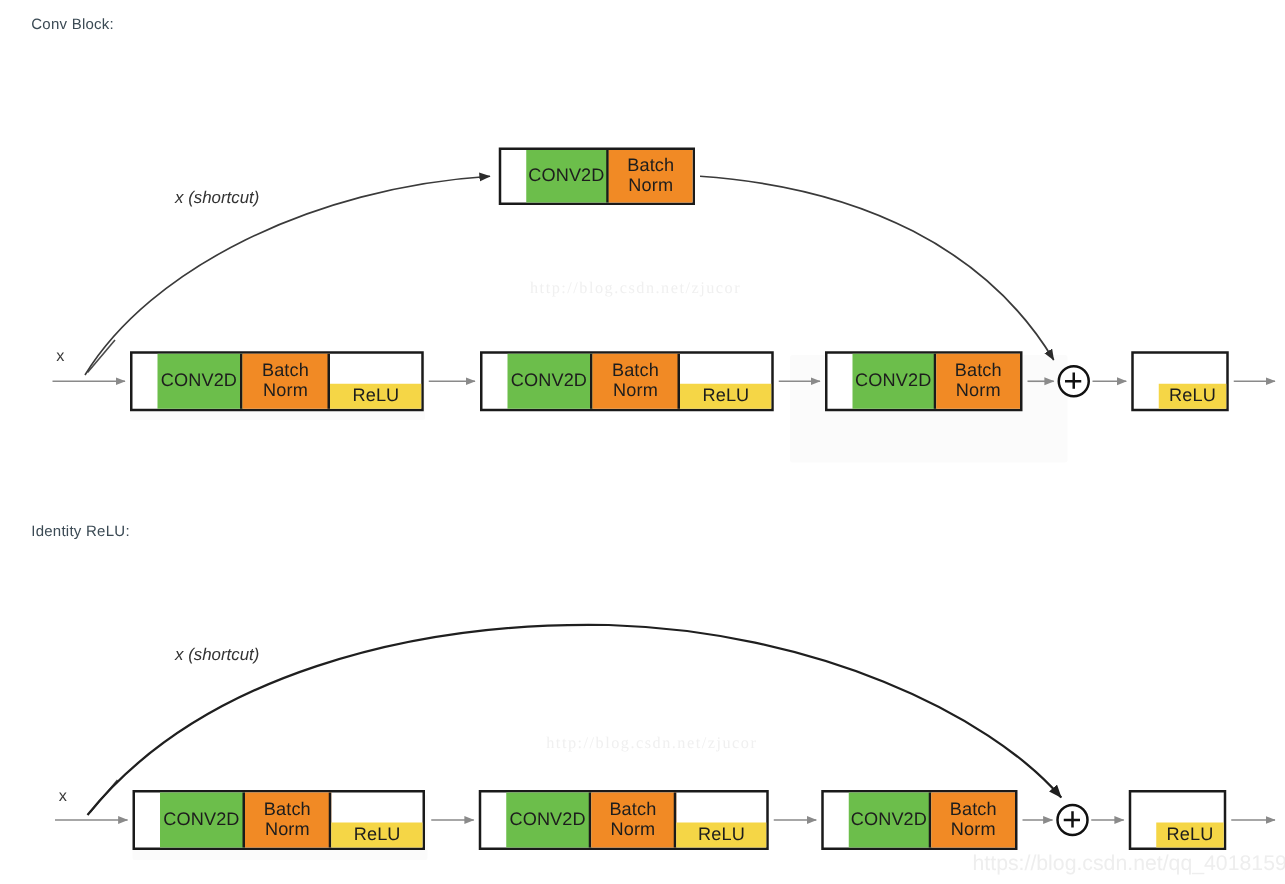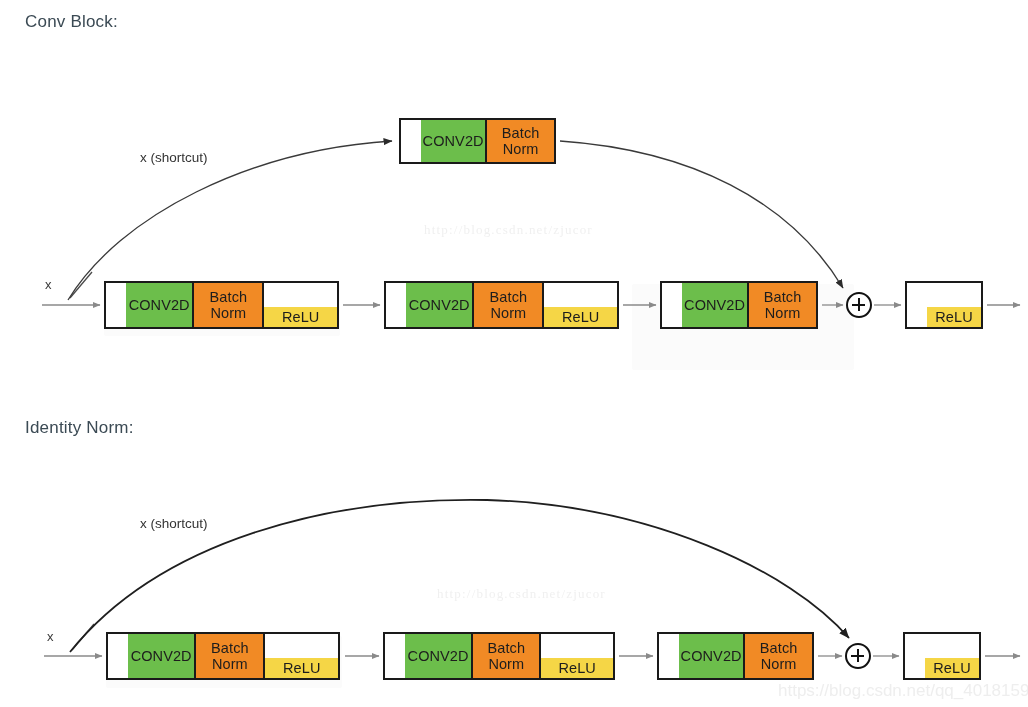--- a/index.html
+++ b/index.html
@@ -7,21 +7,21 @@
     width:1028px;height:707px;
     background:#ffffff;
     font-family:"Liberation Sans", sans-serif;
     overflow:hidden;
     position:relative;
   }
   .stage{position:absolute;left:0;top:0;width:1028px;height:707px;}
 
   .section-title{
     position:absolute;
-    font-size:17px;
+    font-size:12px;
     color:#3b4a54;
     letter-spacing:.2px;
     white-space:nowrap;
   }
   #title-conv{left:25px;top:12px;}
   #title-identity{left:25px;top:418px;}
 
   
   .blockgroup{
     position:absolute;
@@ -70,20 +70,21 @@
   }
   .plus-node::before{left:50%;top:4px;width:2px;height:13px;margin-left:-1px;}
   .plus-node::after{top:50%;left:4px;height:2px;width:13px;margin-top:-1px;}
 
   
   .lbl{
     position:absolute;
     font-size:13.5px;
     color:#333;
     white-space:nowrap;
+    font-style:italic;
   }
   .lbl-x{
     position:absolute;
     font-size:13px;
     color:#3a3a3a;
   }
 
   
   .wm-serif{
     position:absolute;
@@ -107,21 +108,21 @@
     pointer-events:none;
   }
 </style>
 </head>
 <body>
 
 <div class="stage">
 
   <div class="section-title" id="title-conv">Conv Block:</div>
 
-  <div class="section-title" id="title-identity">Identity Norm:</div>
+  <div class="section-title" id="title-identity">Identity ReLU:</div>
 
   <div class="panel-shadow" style="left:104px;top:284px;width:236px;height:52px;"></div>
   <div class="panel-shadow" style="left:632px;top:284px;width:222px;height:86px;"></div>
   <div class="panel-shadow" style="left:106px;top:636px;width:236px;height:52px;"></div>
 
   <div class="blockgroup" id="conv-shortcut-group" style="left:399px;top:118px;width:157px;height:46px;">
     <div class="cell c-green" style="width:78px;">CONV2D</div>
     <div class="cell c-orange" style="width:79px;">Batch
 Norm</div>
   </div>

